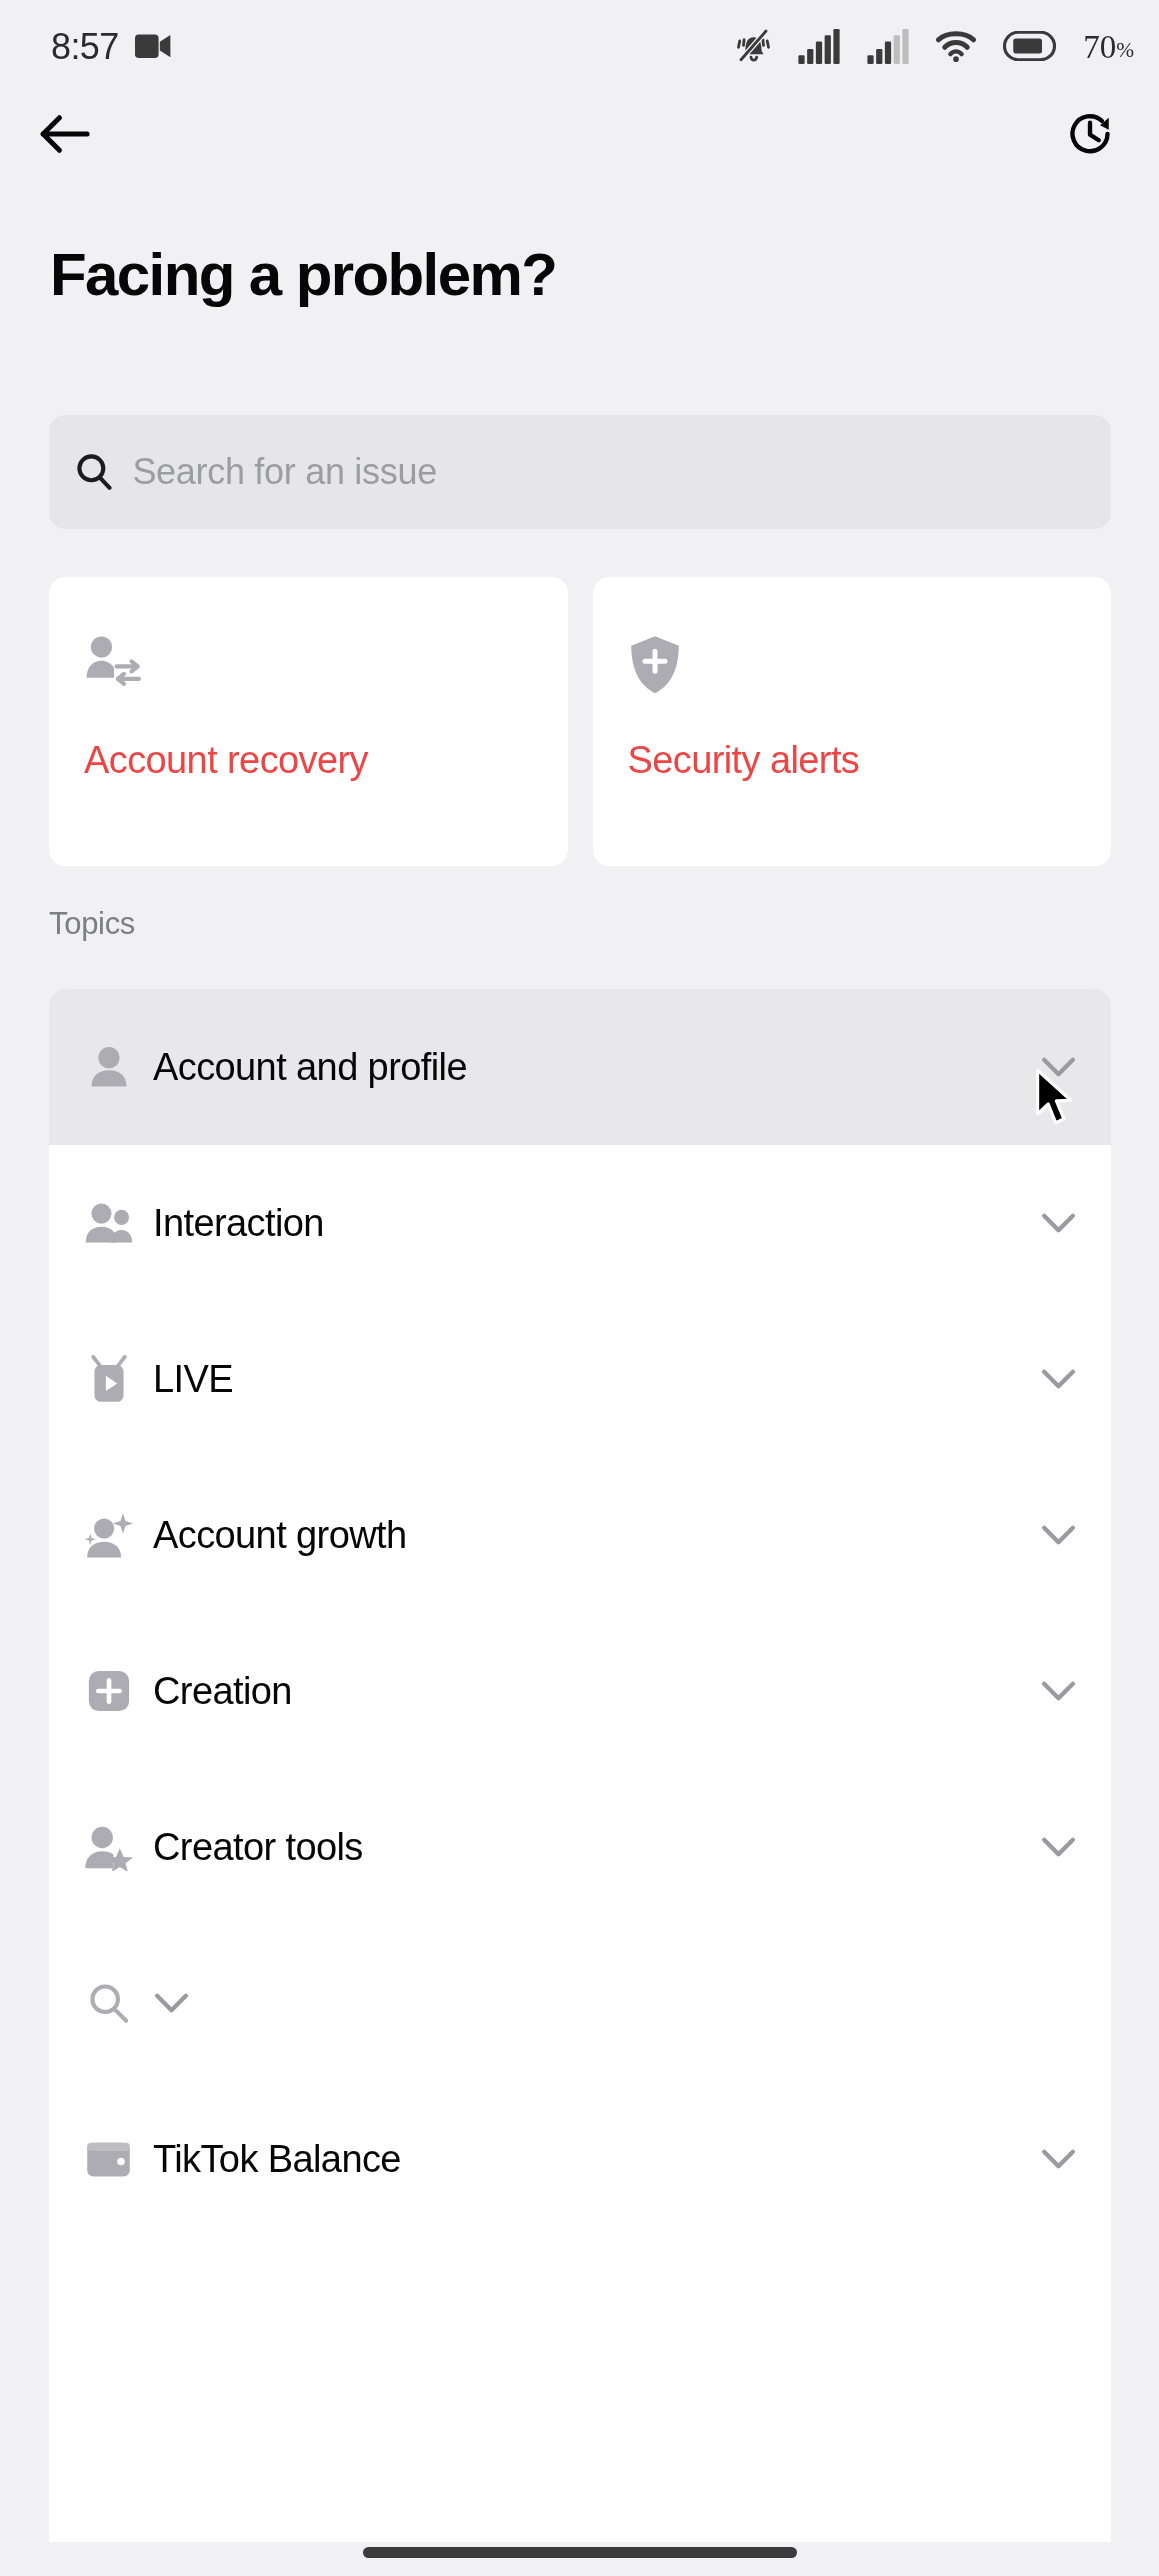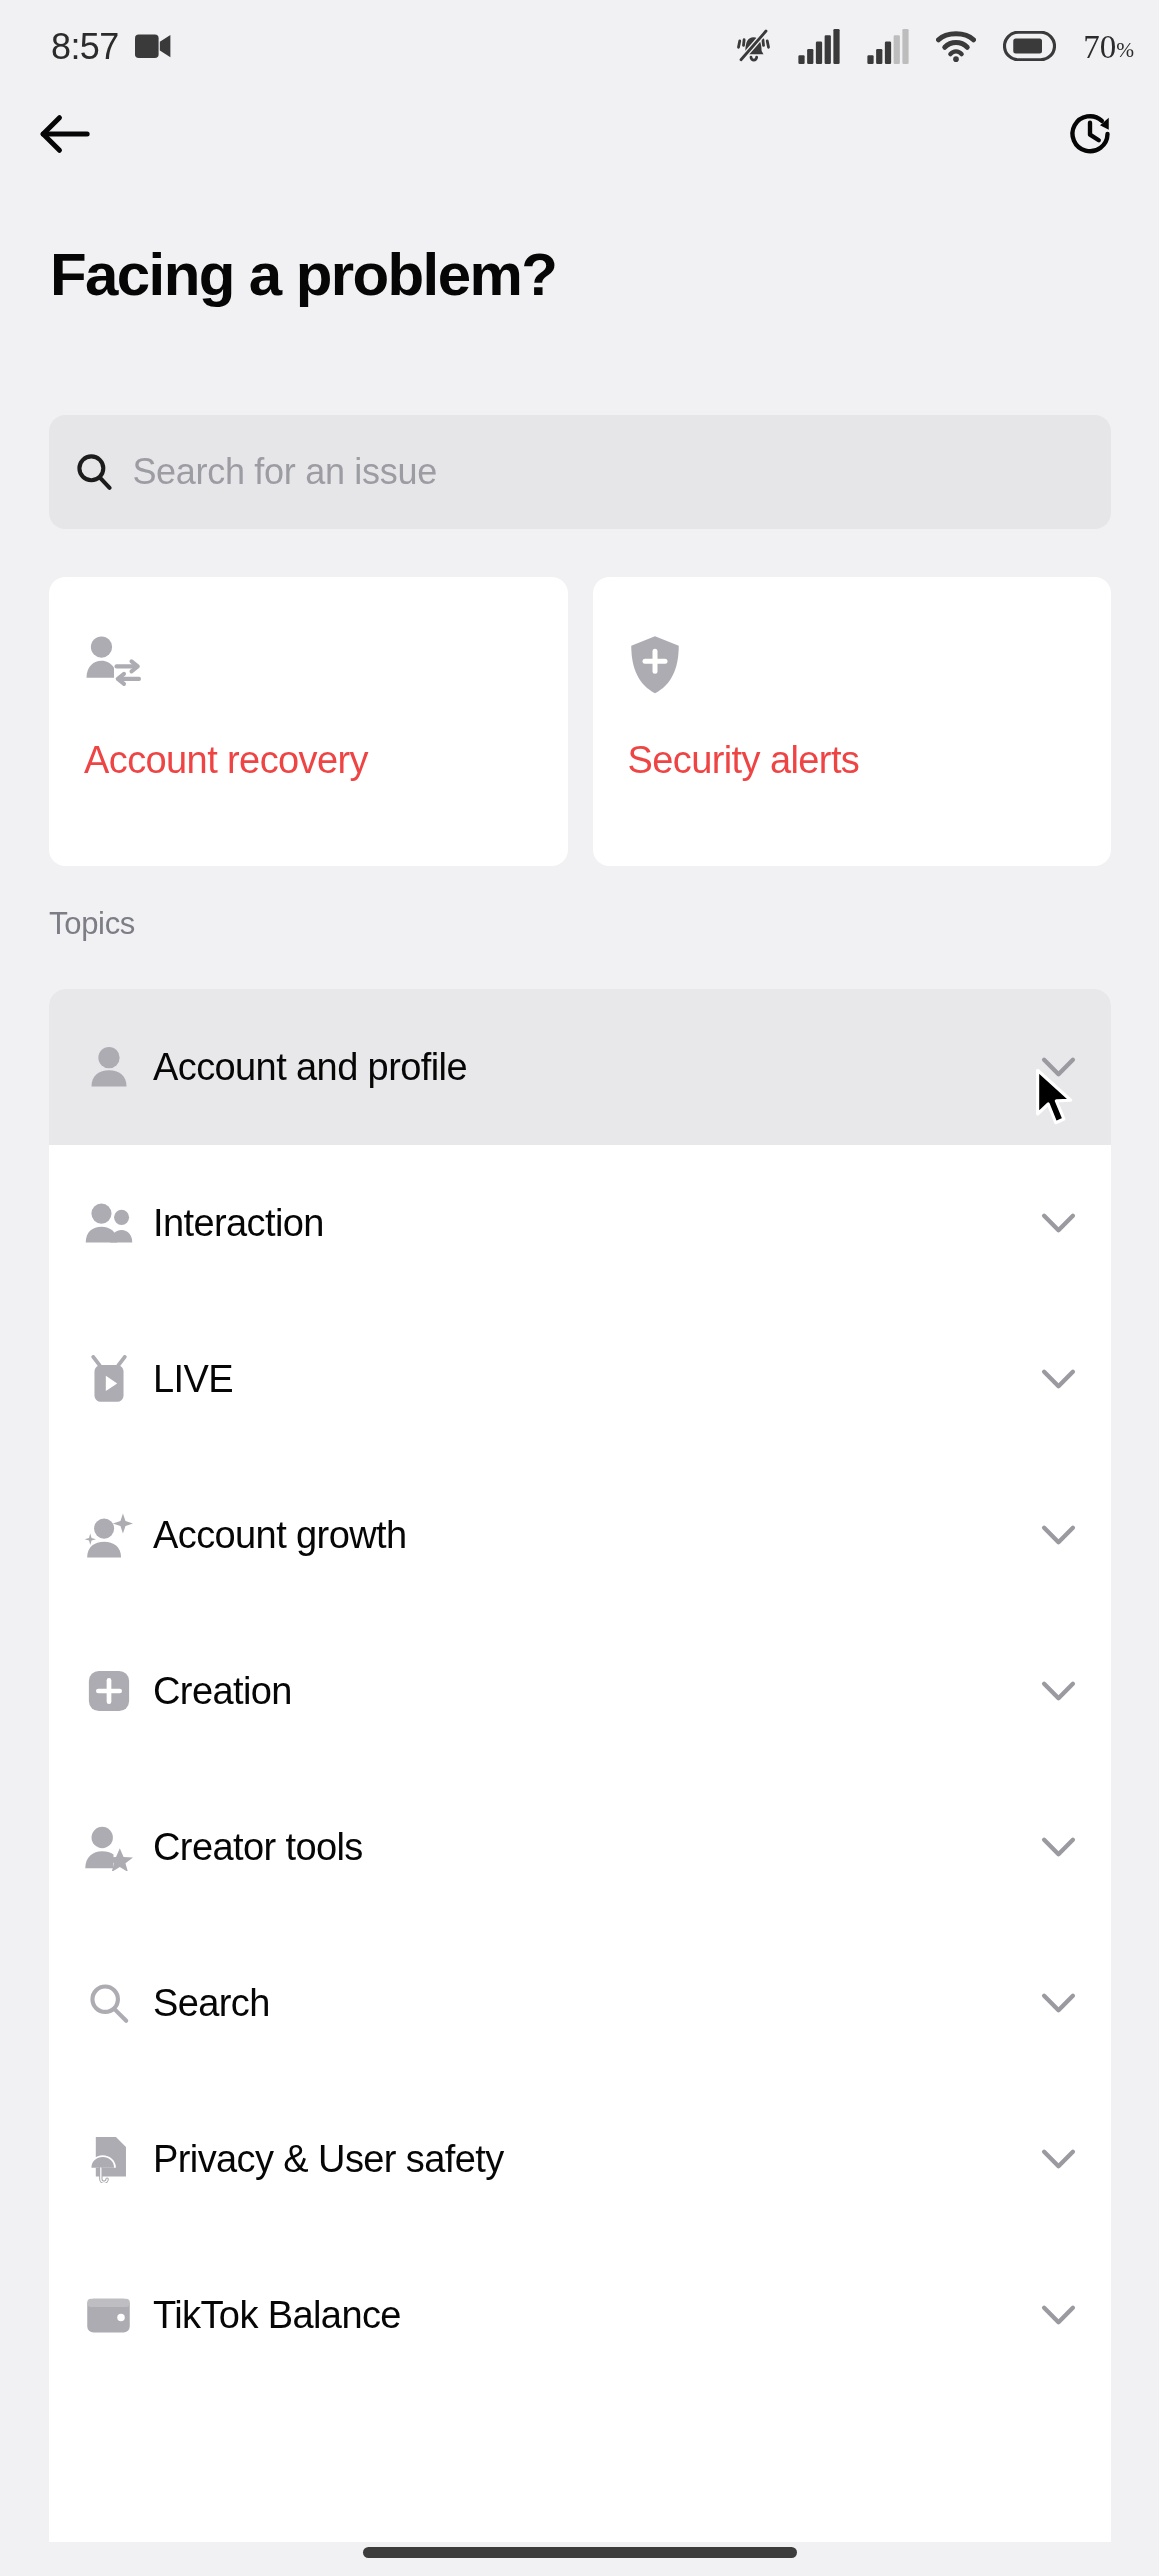--- a/index.html
+++ b/index.html
@@ -347,45 +347,27 @@
 
     <div class="topic-row">
       <span class="topic-icon">
         <svg width="42" height="42" viewBox="0 0 66 66">
           <g fill="none" stroke="#ACACB2" stroke-width="6.5" stroke-linecap="round">
             <circle cx="27" cy="27" r="20"></circle>
               <line x1="42" y1="43" x2="60" y2="61"></line>
           </g>
         </svg>
       </span>
-      <span class="topic-label">Search</span>
-      <span class="chev">
-        <svg width="35" height="22.6" viewBox="0 0 56 36">
-            <path d="M5 6 L28 29 L51 6" fill="none" stroke="#9A9AA0" stroke-width="7" stroke-linecap="round" stroke-linejoin="round"></path>
-          </svg>
-      </span>
-    </div>
-
-    <div class="topic-row">
-      <span class="topic-icon">
-        <svg width="44" height="48" viewBox="0 0 70 76">
-          <path d="M14 3 L46 3 L62 19 L62 66 L14 66 Z" fill="#ACACB2"></path>
-          <path d="M4 52 C4 40 14 32 25 32 C36 32 46 40 46 52 Z" fill="#FFFFFF"></path>
-          <path d="M7 52 C7 42 15 35 25 35 C35 35 43 42 43 52 Z" fill="#ACACB2"></path>
-          <path d="M22 52 L22 70 a5 5 0 0 0 10 0" fill="none" stroke="#ACACB2" stroke-width="5.5" stroke-linecap="round"></path>
-          <path d="M22 52 L22 70 a5 5 0 0 0 10 0" fill="none" stroke="#FFFFFF" stroke-width="2" stroke-linecap="round"></path>
-        </svg>
-      </span>
-      <span class="topic-label">Privacy &amp; User safety</span>
-      <span class="chev">
-        <svg width="35" height="22.6" viewBox="0 0 56 36">
-            <path d="M5 6 L28 29 L51 6" fill="none" stroke="#9A9AA0" stroke-width="7" stroke-linecap="round" stroke-linejoin="round"></path>
-          </svg>
-      </span>
-    </div>
+      <span class="chev">
+        <svg width="35" height="22.6" viewBox="0 0 56 36">
+            <path d="M5 6 L28 29 L51 6" fill="none" stroke="#9A9AA0" stroke-width="7" stroke-linecap="round" stroke-linejoin="round"></path>
+          </svg>
+      </span>
+    </div>
+
 
     <div class="topic-row">
       <span class="topic-icon">
         <svg width="47" height="40" viewBox="0 0 74 64">
           <rect x="3" y="6" width="68" height="54" rx="10" fill="#ACACB2"></rect>
           <rect x="3" y="6" width="68" height="13" rx="6" fill="#BDBDC2"></rect>
           <circle cx="57" cy="36" r="6" fill="#FFFFFF"></circle>
         </svg>
       </span>
       <span class="topic-label">TikTok Balance</span>

